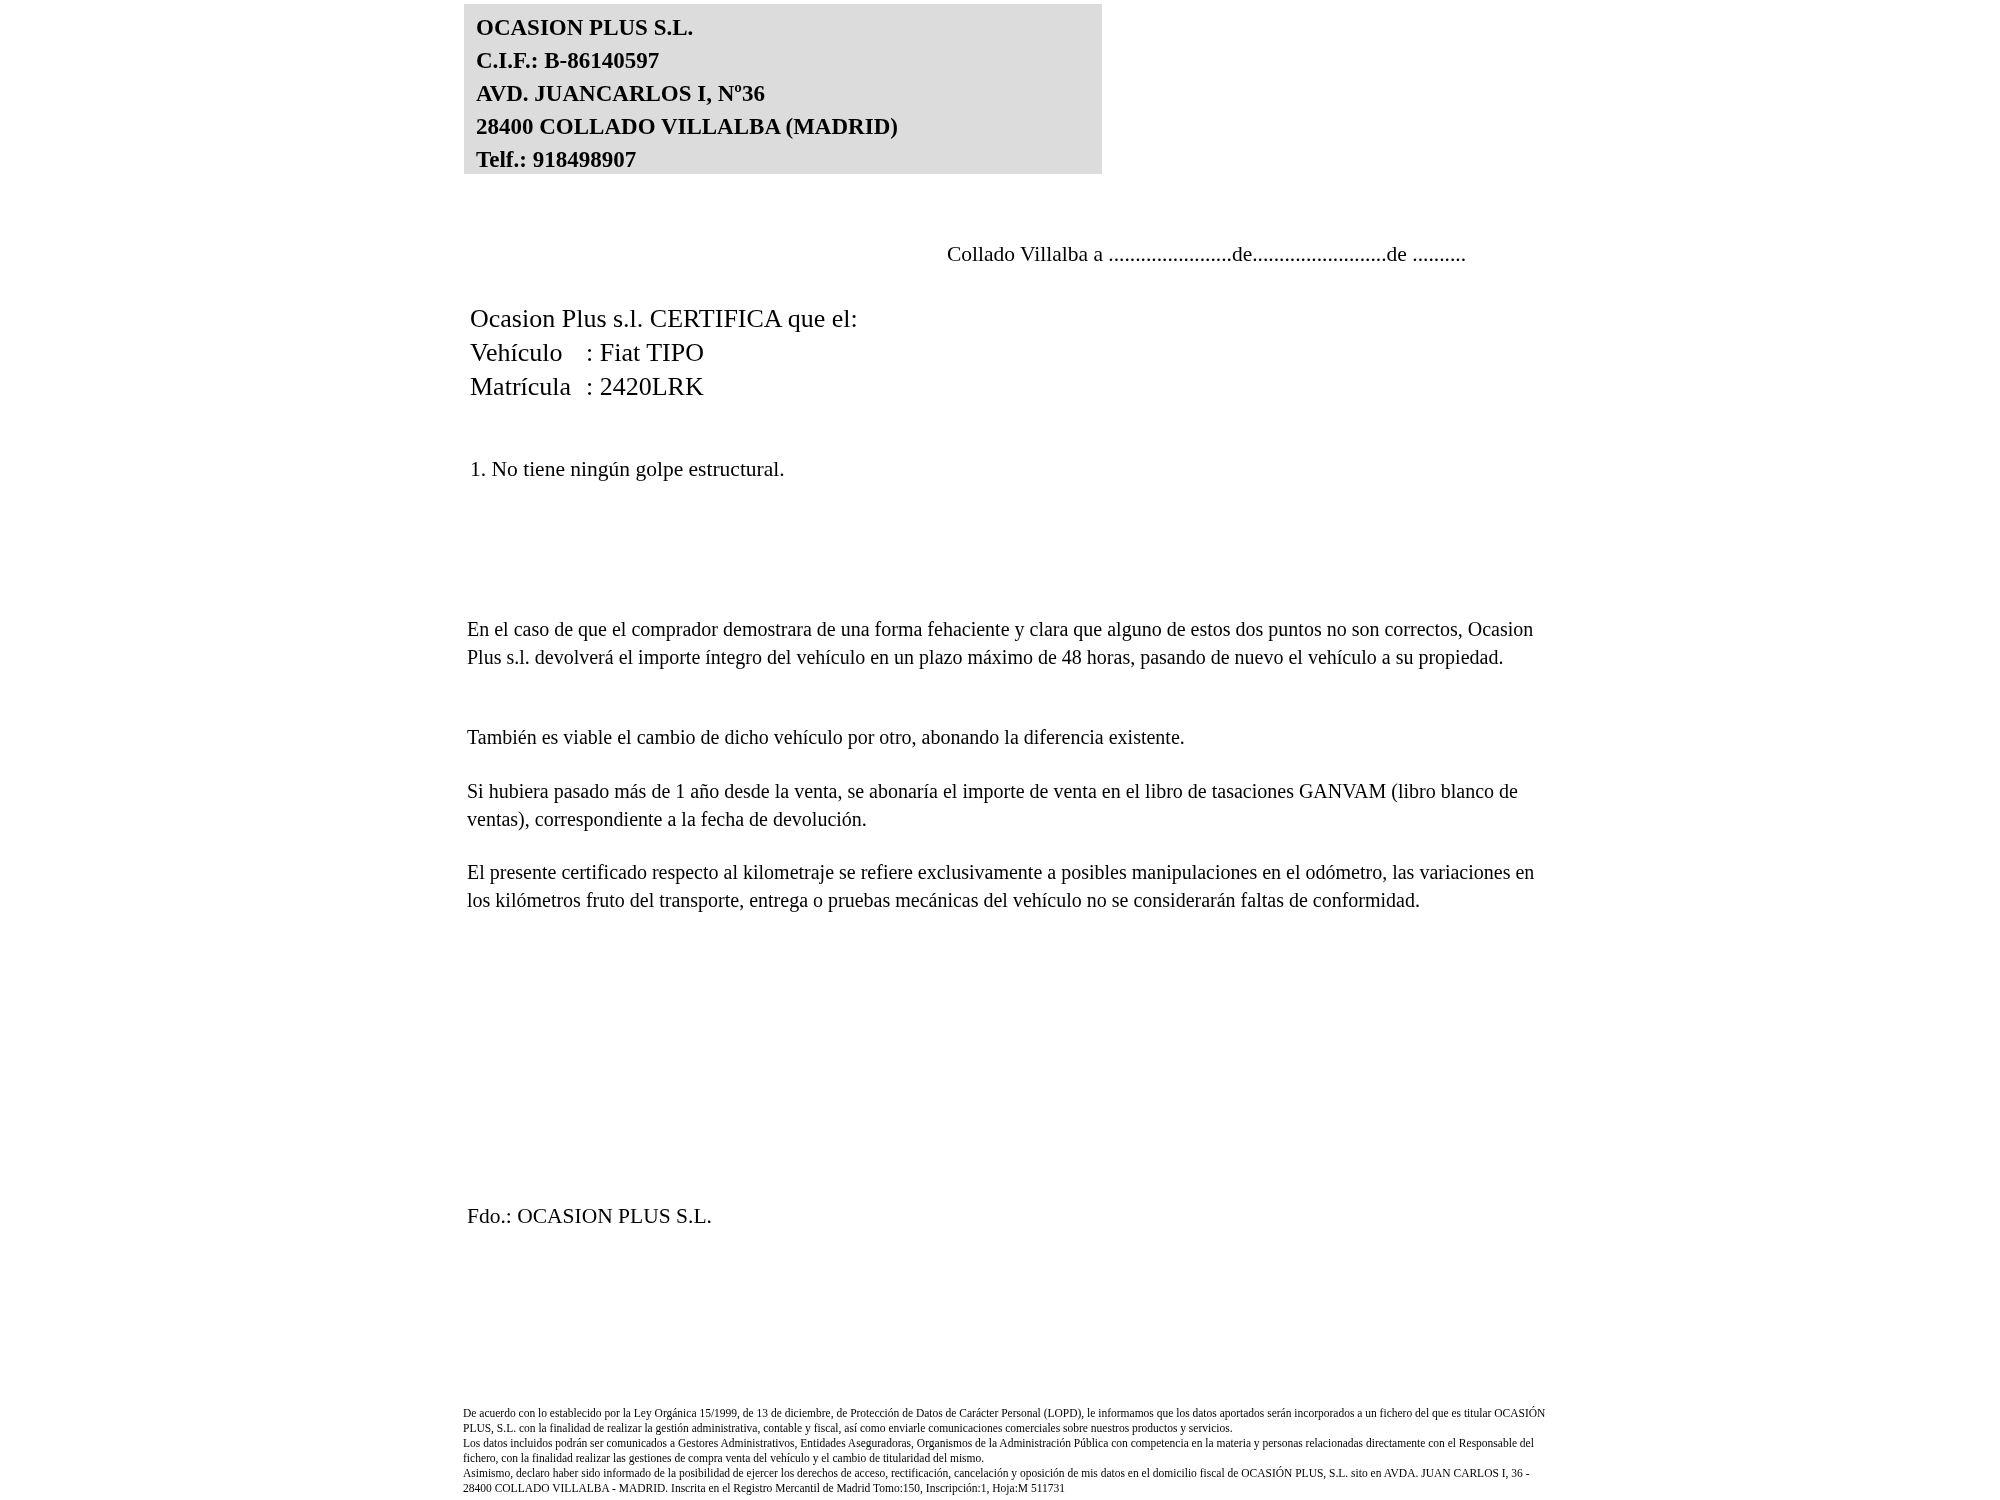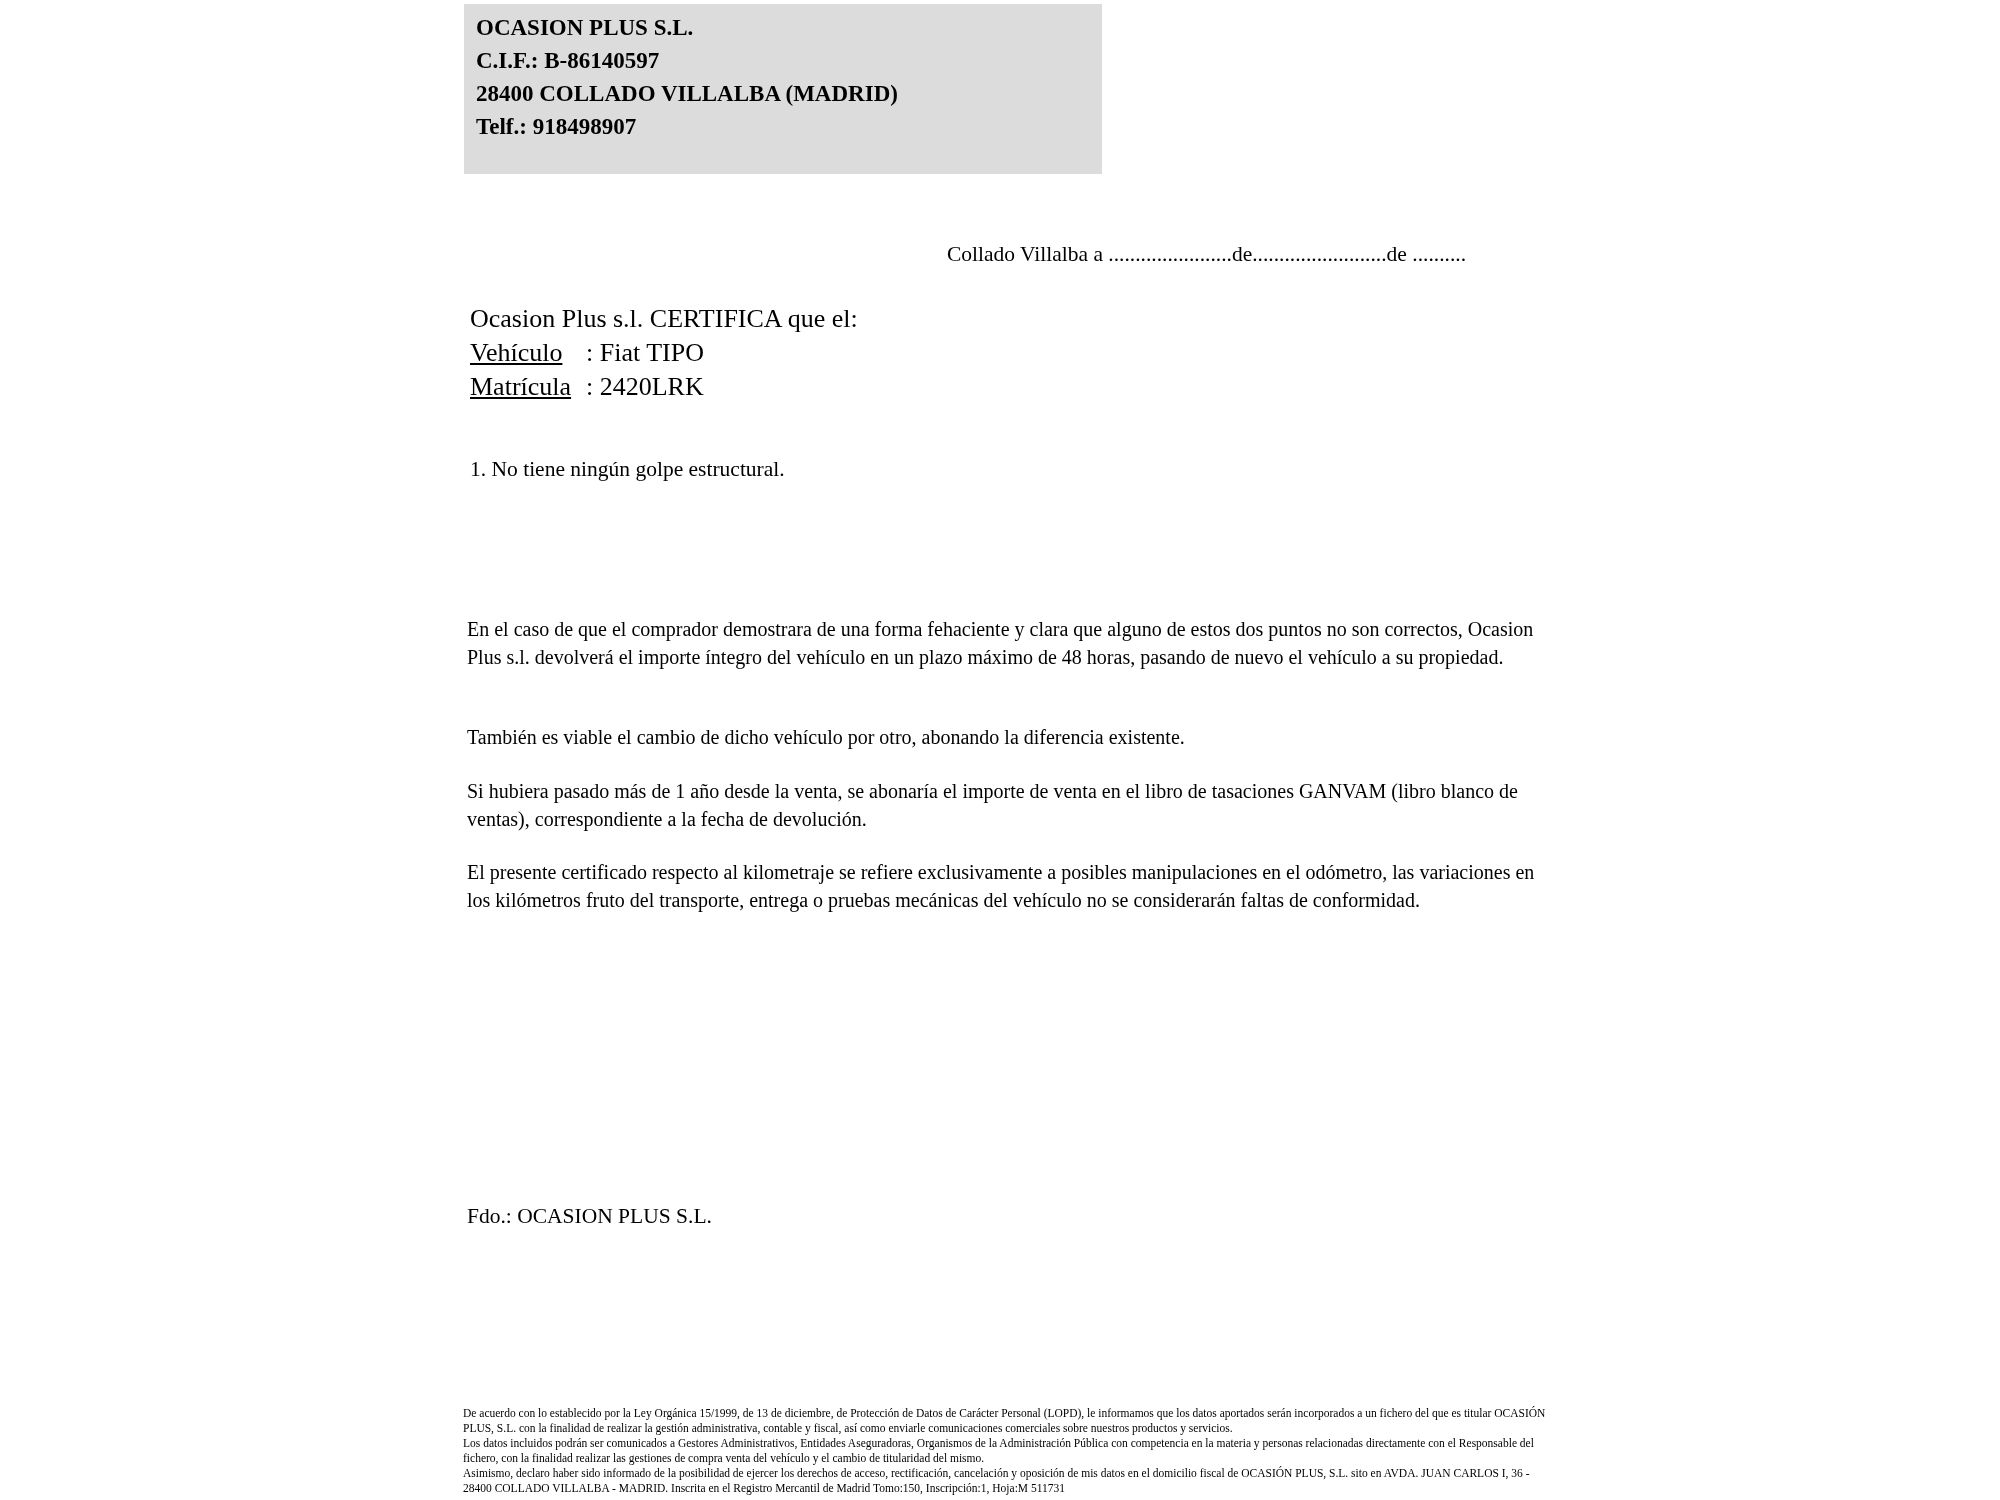--- a/index.html
+++ b/index.html
@@ -49,21 +49,20 @@
   .certify {
     position: absolute;
     left: 470px;
     top: 302px;
     font-size: 26px;
     line-height: 34px;
   }
   .certify .field-label {
     display: inline-block;
     width: 116px;
-    text-decoration: underline;
   }
   .certify .field-value {
     display: inline-block;
   }
 
   
   .point-1 {
     position: absolute;
     left: 470px;
     top: 455px;
@@ -115,20 +114,21 @@
   }
 </style>
 </head>
 <body>
 
 <div class="page" style="background: rgb(255, 255, 255);">
 
   <div class="header-box" style="background: rgb(220, 220, 220);">
     <div class="hline">OCASION PLUS S.L.</div>
     <div class="hline">C.I.F.: B-86140597</div>
+    <div class="hline">AVD. JUANCARLOS I, Nº36</div>
     <div class="hline">28400 COLLADO VILLALBA (MADRID)</div>
     <div class="hline">Telf.: 918498907</div>
   </div>
 
   <div class="date-line">Collado Villalba a .......................de.........................de ..........</div>
 
   <div class="certify">
     <div>Ocasion Plus s.l. CERTIFICA que el:</div>
     <div>
       <span class="field-label">Vehículo</span><span class="field-value">: Fiat TIPO</span>

